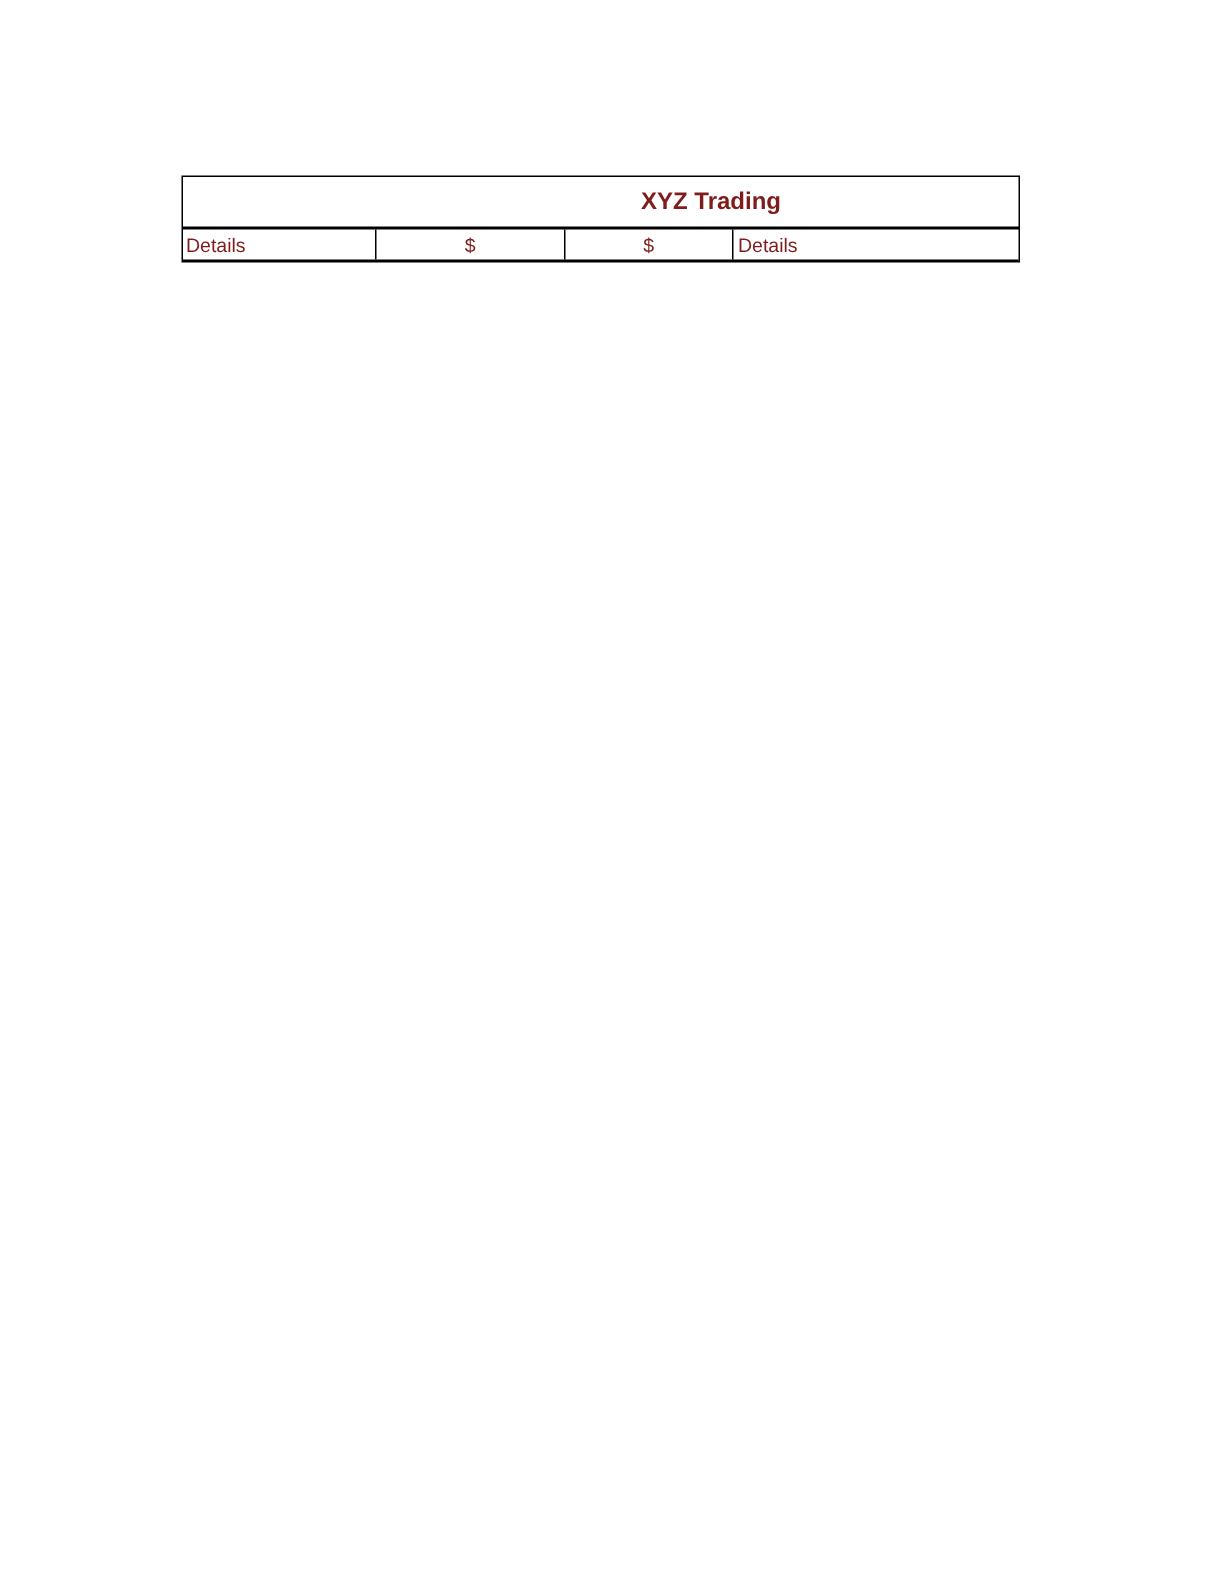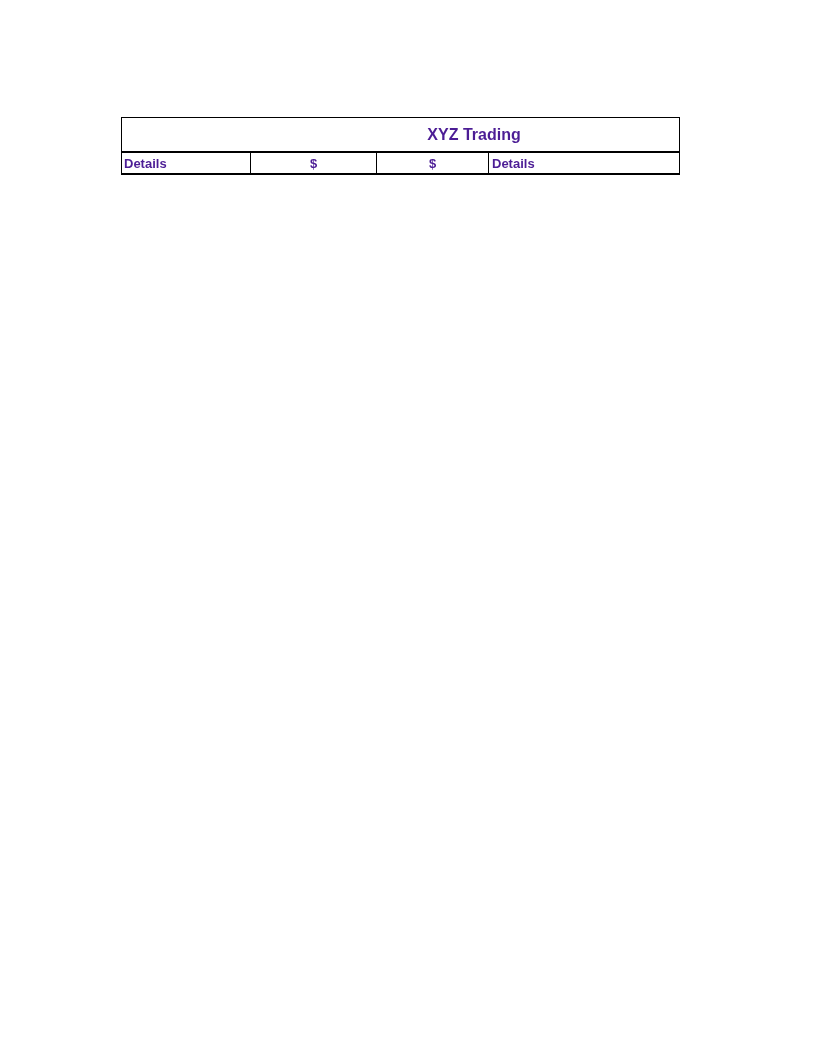--- a/index.html
+++ b/index.html
@@ -1,18 +1,18 @@
 <!DOCTYPE html>
 <html><head>
 <meta charset="utf-8">
 <style>
   html,body{margin:0;padding:0;background:#ffffff;}
   #page{
     position:relative;width:817px;height:898px;background:#ffffff;
-    overflow:hidden;font-family:"Liberation Sans",sans-serif;color:#4c1d95;
+    overflow:hidden;font-family:"Liberation Sans",sans-serif;color:#7f1d1d;
   }
   #doc{position:absolute;left:121px;top:117px;}
   
   #title-box{
     position:relative;width:559px;height:35px;box-sizing:border-box;
     border:1px solid #000;
   }
   #title-text{
     position:absolute;left:0;top:0;width:704px;height:100%;
     display:flex;align-items:center;justify-content:center;
@@ -37,21 +37,21 @@
     box-sizing:border-box;flex:none;border-right:1px solid #000;
     display:flex;align-items:flex-end;line-height:15px;padding-bottom:2px;
     white-space:nowrap;
   }
   .cell:last-child{border-right:none;}
   .cA{width:129px;padding-left:2px;}
   .cB{width:126px;}
   .cC{width:112px;}
   .cD{width:190px;padding-left:3px;overflow:hidden;}
   .center{justify-content:center;padding-left:0;}
-  .hdr{font-weight:bold;align-items:center;padding-bottom:0;}
+  .hdr{font-weight:normal;align-items:center;padding-bottom:0;}
 </style>
 </head>
 <body>
 
 <div id="page">
   <div id="doc">
 
     <div id="title-box">
       <div id="title-text">XYZ Trading</div>
     </div>

